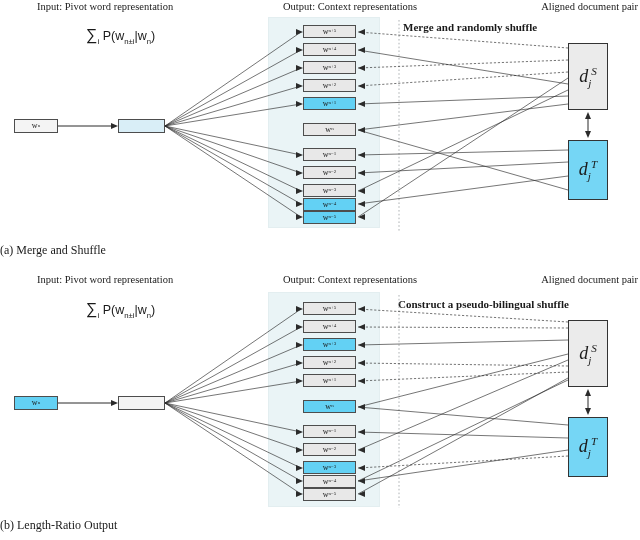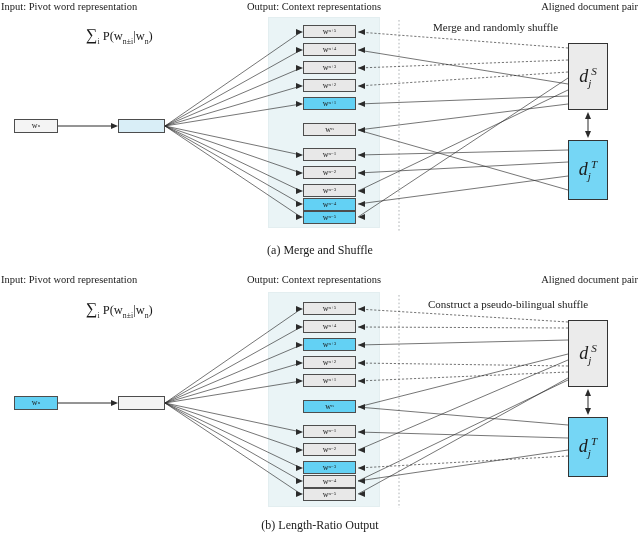--- a/index.html
+++ b/index.html
@@ -18,41 +18,41 @@
     left: 0; width: 640px; height: 270px;
   }
   #panel-a { top: 0; }
   #panel-b { top: 270px; }
 
   .hdr {
     position: absolute;
     font-size: 10.5px;
     white-space: nowrap;
     color: #1a1a1a;
+    margin-left: 36px;
   }
   .hdr-input  { left: 1px;   top: 1px; }
   .hdr-output { left: 247px; top: 1px; }
   .hdr-doc    { right: 2px;  top: 1px; }
 
   .formula {
     position: absolute;
     left: 86px; top: 26px;
     font-size: 12.5px;
-    font-family: Liberation Serif, serif;
+    font-family: Liberation Sans, sans-serif;
     white-space: nowrap;
   }
   .formula .sum { font-size: 16px; }
   sub, sup { font-size: 0.62em; }
 
   .bold-note {
     position: absolute;
     font-size: 11px;
-    font-weight: normal;
+    font-weight: bold;
     white-space: nowrap;
-    margin-left: 30px;
   }
 
   
   .ctx-bg {
     position: absolute;
     background: #eaf4f6;
     border: 1px solid #e3eef0;
   }
 
   
@@ -81,21 +81,21 @@
     justify-content: center;
     font-size: 18px;
     font-style: italic;
   }
   .docbox.gray { background: #ebebeb; }
   .docbox.blue { background: #75d6f5; }
 
   .caption {
     position: absolute;
     width: 640px;
-    text-align: center;
+    text-align: left;
     font-size: 12px;
   }
 
   svg.edges {
     position: absolute;
     left: 0; top: 0;
     width: 640px; height: 270px;
     overflow: visible;
   }
   .ln   { stroke: #2b2b2b; stroke-width: 0.65; fill: none; }

